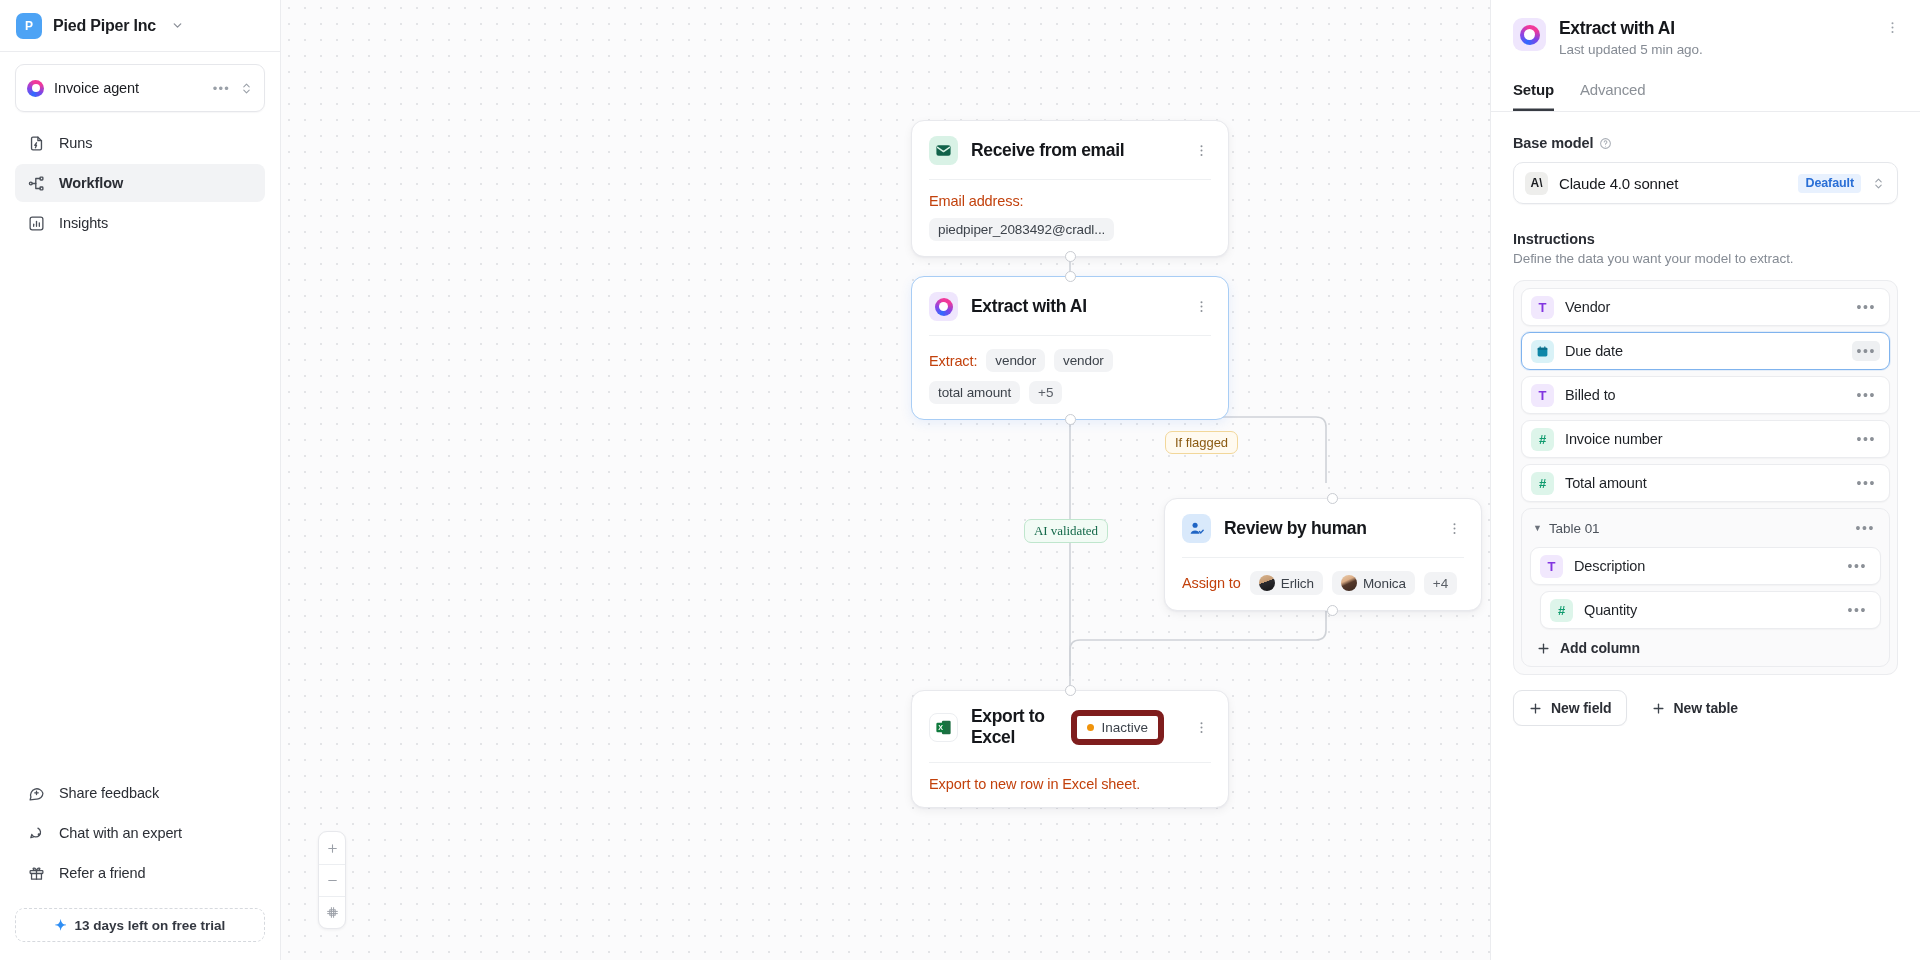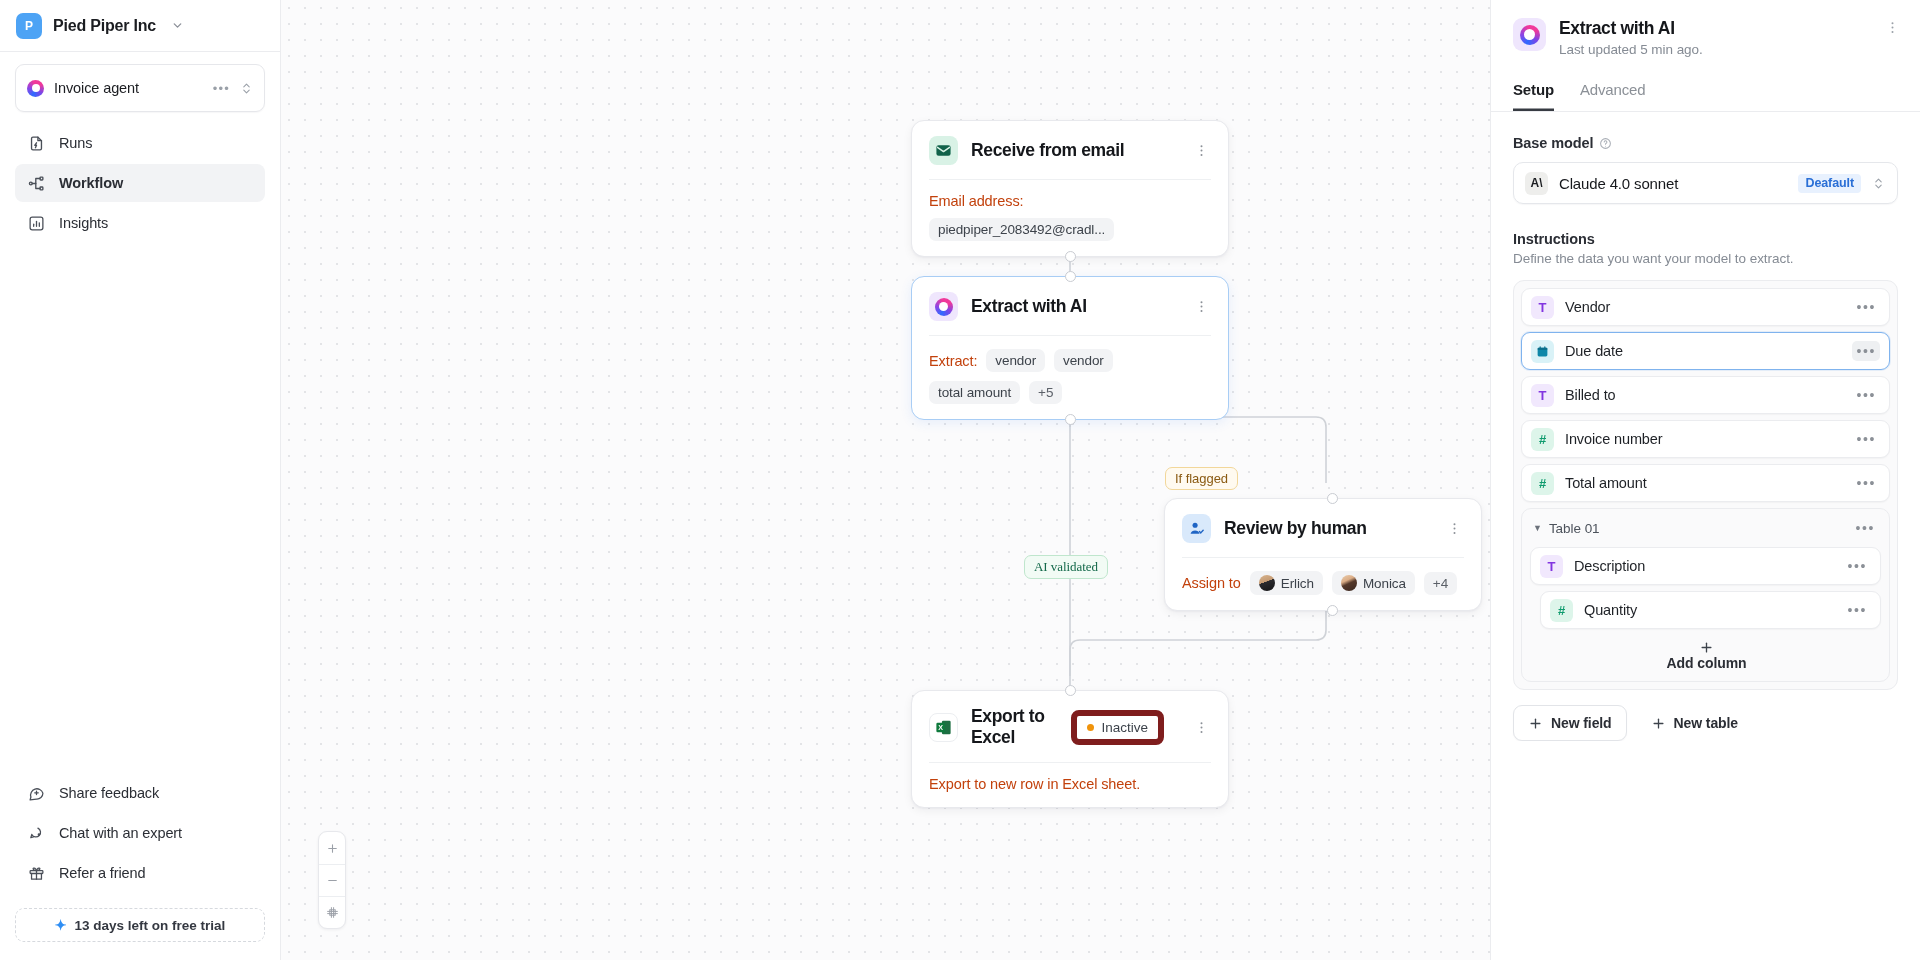--- a/index.html
+++ b/index.html
@@ -119,21 +119,21 @@
     border: 6px solid #7f1d1d; border-radius: 8px;
     padding: 4px 10px; font-size: 13.5px; color: #3d434b; margin-right: 14px;
   }
   .status-dot { width: 7px; height: 7px; border-radius: 50%; background: #f0930b; }
 
   .port { position: absolute; width: 11px; height: 11px; border-radius: 50%;
           background: #fff; border: 1.6px solid #c9ccd2; }
 
   .edge-label {
     position: absolute; font-size: 13px; letter-spacing: -0.05px;
-    border-radius: 7px; padding: 3px 9px; background: #fff; margin-top: 36px;
+    border-radius: 7px; padding: 3px 9px; background: #fff;
   }
   .el-flagged { border: 1px solid #f2d79a; background: #fffaf0; color: #8a5a12; }
   .el-valid { border: 1px solid #bfe6cd; background: #f2fbf5; color: #14694a; }
 
   .zoom-ctrls {
     position: absolute; left: 37px; bottom: 31px;
     width: 28px; background: #fff; border: 1px solid #e7e8ec; border-radius: 9px;
     box-shadow: 0 1px 3px rgba(16,24,40,.06); overflow: hidden;
   }
   .zoom-btn { height: 32px; display: flex; align-items: center; justify-content: center;
@@ -213,22 +213,22 @@
 
   .table-group {
     background: #fafafb; border: 1px solid #ebecef; border-radius: 10px;
     padding: 8px 8px 7px 8px; display: flex; flex-direction: column; gap: 6px;
   }
   .table-hdr { display: flex; align-items: center; gap: 7px; padding: 1px 2px 3px 3px; }
   .caret { color: #6c727b; font-size: 9px; }
   .table-name { font-size: 13.5px; color: #4c525b; flex: 1; letter-spacing: -0.05px;}
   .indent-1 { margin-left: 10px; }
   .add-column {
-    display: flex; align-items: center; padding: 5px 4px 3px 6px;
-    font-size: 14px; font-weight: 600; color: #2b2e35; letter-spacing: -0.1px; flex-direction: column;
+    display: flex; align-items: center; gap: 9px; padding: 5px 4px 3px 6px;
+    font-size: 14px; font-weight: 600; color: #2b2e35; letter-spacing: -0.1px;
   }
   .plus-ico { color: #3d434b; display:flex; }
 
   .btn-row { display: flex; gap: 10px; margin-top: 15px; text-align: right; }
   .btn {
     height: 36px; border-radius: 9px; display: flex; align-items: center;
     gap: 8px; padding: 0 14px; font-size: 14px; font-weight: 600; color: #2b2e35;
     letter-spacing: -0.1px;
   }
   .btn.outlined { border: 1px solid #e2e4e8; box-shadow: 0 1px 1.5px rgba(16,24,40,.04); background:#fff;}

